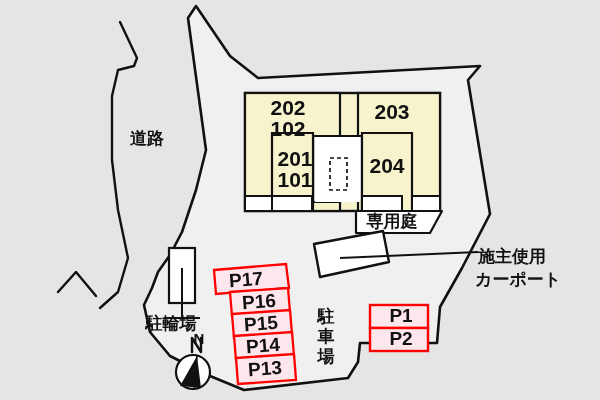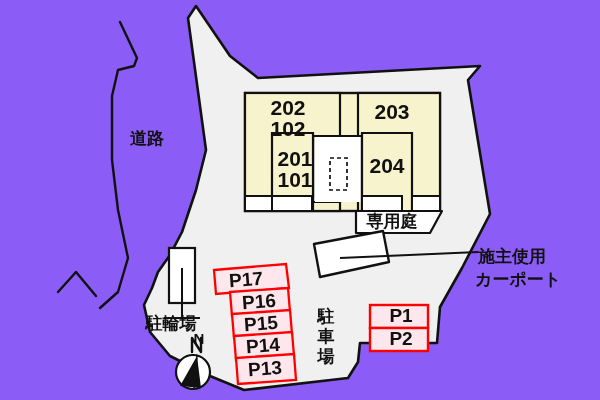--- a/index.html
+++ b/index.html
@@ -7,21 +7,21 @@
     padding: 0;
     background: #ffffff;
   }
   body {
     font-family: "Liberation Sans", "DejaVu Sans", sans-serif;
   }
   #site-plan {
     position: relative;
     width: 600px;
     height: 400px;
-    background: #8b5cf6;
+    background: #e5e5e5;
     overflow: hidden;
   }
   #plan-svg {
     position: absolute;
     left: 0;
     top: 0;
     display: block;
   }
   .unit-label,
   .map-label,

